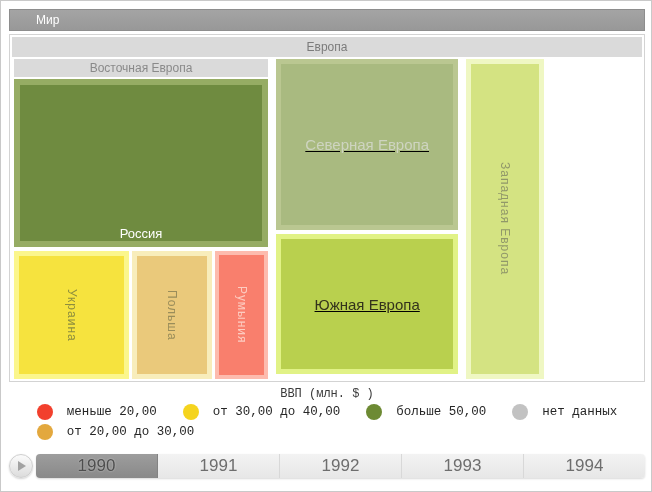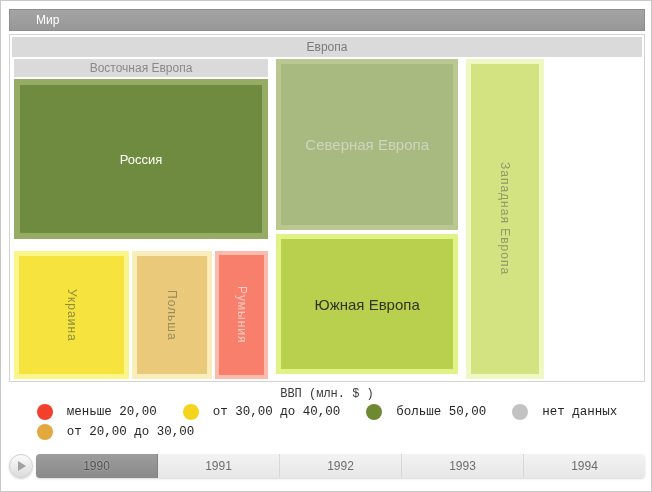--- a/index.html
+++ b/index.html
@@ -39,27 +39,27 @@
   .east-group { width:257px; display:flex; flex-direction:column; }
   .east-header {
     height:18px; background:#dadada; color:#8a8a8a;
     font-size:12px; line-height:18px; text-align:center;
     margin-bottom:2px; cursor:pointer;
   }
   .block {
     display:flex; align-items:center; justify-content:center;
     border-style:solid; cursor:pointer;
   }
-  .russia   { flex:1; border-width:6px; margin-bottom:12px; font-size:13px; }
+  .russia   { flex:1; border-width:6px; margin-bottom:4px; font-size:13px;align-items:flex-end; }
   .east-row { height:128px; display:flex; gap:3px; }
   .ukraine  { width:115px; border-width:5px; font-size:12px; }
   .poland   { width:80px;  border-width:5px; font-size:12px; }
   .romania  { width:53px;  border-width:4px; font-size:12px; }
 
-  .mid-group { width:256px; display:flex; flex-direction:column; }
+  .mid-group { width:256px; display:flex; flex-direction:column;text-decoration:underline; }
   .northern  { height:171px; border-width:5px; margin-bottom:4px; font-size:15px; }
   .southern  { flex:1; border-width:5px; margin-bottom:5px; font-size:15px; }
 
   .western   { width:105px; border-width:5px; font-size:12px; }
 
   .vtext { writing-mode:vertical-rl; text-orientation:mixed; letter-spacing:1px; }
 
   
   .legend { position:absolute; left:0; top:386px; width:652px; text-align:center;font-family:Liberation Mono, monospace; }
   .legend-title { font-size:12px; color:#3a3a3a; margin-bottom:3px; }
@@ -92,21 +92,21 @@
     border-top:5px solid transparent;
     border-bottom:5px solid transparent;
   }
   .years-bar {
     flex:1; height:24px; display:flex;
     border-radius:4px;
     box-shadow:0 1px 2px rgba(0,0,0,.15);
     overflow:hidden;
   }
   .year-seg {
-    flex:1; text-align:center; font-size:12px; line-height:24px; color:#6e6e6e;
+    flex:1; text-align:center; font-size:17px; line-height:24px; color:#6e6e6e;
     background:linear-gradient(#f3f3f3,#e7e7e7);
     border-right:1px solid #d8d8d8; cursor:pointer;
   }
   .year-seg:last-child { border-right:none; }
   .year-seg.selected {
     background:linear-gradient(#9d9d9d,#898989);
     color:#4e4e4e; border-right:1px solid #838383;
     text-shadow:0 0 2px rgba(255,255,255,.55);
   }
 </style>

